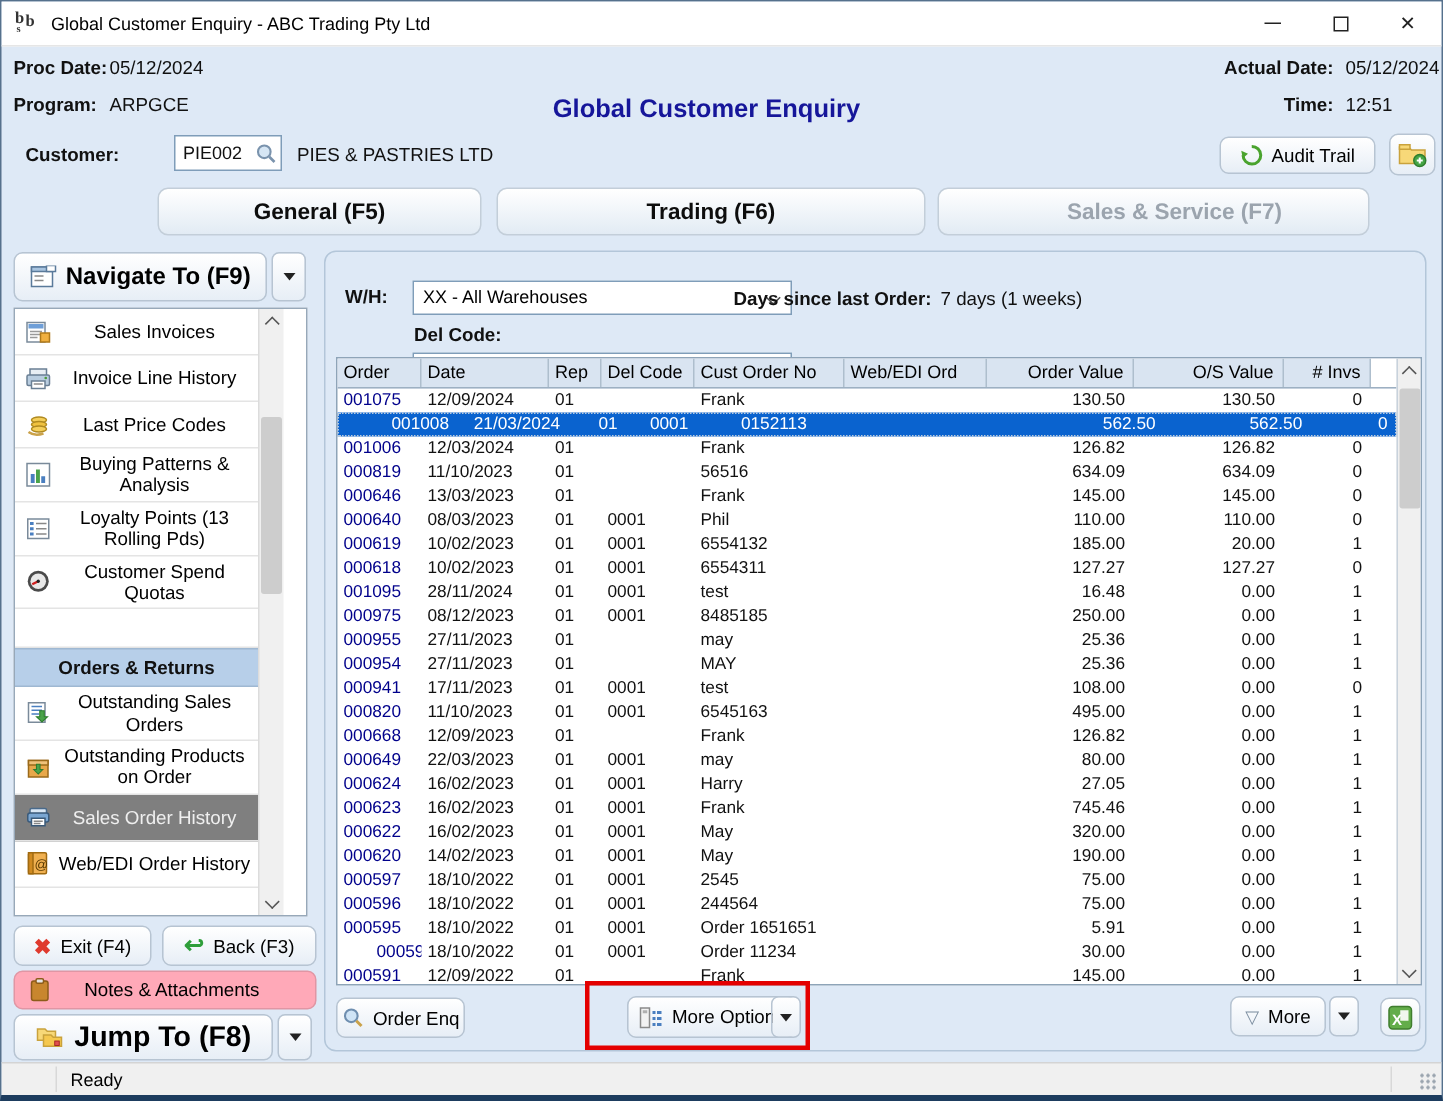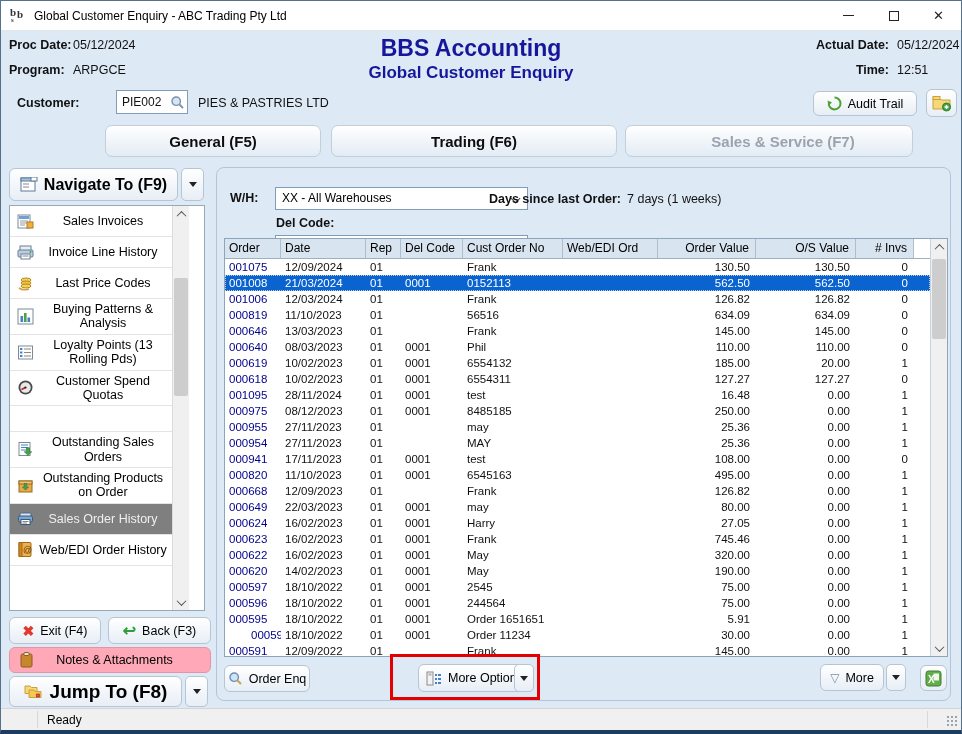--- a/index.html
+++ b/index.html
@@ -115,21 +115,20 @@
           <span class="close-glyph">✕</span>
         </div>
     </div>
   </div>
 
   <span class="pos hdr-label" style="left:8px; top:37px;">Proc Date:</span>
   <span class="pos hdr-val" style="left:72px; top:37px;">05/12/2024</span>
   <span class="pos hdr-label" style="left:8px; top:62px;">Program:</span>
   <span class="pos hdr-val" style="left:72px; top:62px;">ARPGCE</span>
 
-  <div class="pos main-title" style="left:280px; top:34px; width:380px; font-size:23px;">BBS Accounting</div>
   <div class="pos main-title" style="left:280px; top:62px; width:380px; font-size:17px;">Global Customer Enquiry</div>
 
   <span class="pos hdr-label" style="left:800px; top:37px; width:88px; text-align:right;">Actual Date:</span>
   <span class="pos hdr-val" style="left:896px; top:37px;">05/12/2024</span>
   <span class="pos hdr-label" style="left:800px; top:62px; width:88px; text-align:right;">Time:</span>
   <span class="pos hdr-val" style="left:896px; top:62px;">12:51</span>
 
   <span class="pos hdr-label" style="left:16px; top:95px;">Customer:</span>
   <div class="pos" style="left:115px; top:89px; width:72px; height:24px; background:#fff; border:1px solid #7f9db9; display:flex; align-items:center;">
     <span style="flex:1; font-size:12px; padding-left:5px;">PIE002</span>
@@ -250,20 +249,21 @@
             <svg class="icon16" viewBox="0 0 17 17">
               <circle cx="8.5" cy="8.5" r="7" fill="#4a4a4a"></circle>
               <circle cx="8.5" cy="8.5" r="5.2" fill="#e8e8e8"></circle>
               <path d="M8.5 8.5 L4.5 10.5" stroke="#d02020" stroke-width="1.6"></path>
               <circle cx="8.5" cy="8.5" r="1.1" fill="#202020"></circle>
             </svg>
           </span>
           <span class="lbl">Customer Spend Quotas</span>
         </div>
         <div class="side-spacer"></div>
+        <div class="side-header">Orders &amp; Returns</div>
         <div class="side-item">
           <span class="ic">
             <svg class="icon16" viewBox="0 0 17 17">
               <rect x="2" y="1.5" width="11" height="13" fill="#fff" stroke="#7a8a9a"></rect>
               <line x1="4" y1="4" x2="11" y2="4" stroke="#4a7fc0"></line>
               <line x1="4" y1="6.5" x2="11" y2="6.5" stroke="#4a7fc0"></line>
               <line x1="4" y1="9" x2="9" y2="9" stroke="#4a7fc0"></line>
               <path d="M8.5 9 v4 h-2.2 l3.7 3.5 3.7-3.5 h-2.2 v-4 z" fill="#4aa34a" stroke="#2e7d2e" stroke-width="0.7" transform="translate(1,-2.2)"></path>
             </svg>
           </span>
@@ -372,21 +372,21 @@
               <div class="c" style="width: 85px;">12/09/2024</div>
               <div class="c" style="width: 35px;">01</div>
               <div class="c" style="width: 62px;"></div>
               <div class="c" style="width: 100px;">Frank</div>
               <div class="c" style="width: 95px;"></div>
               <div class="c right" style="width: 98px;">130.50</div>
               <div class="c right" style="width: 100px;">130.50</div>
               <div class="c right" style="width: 58px;">0</div>
             </div>
             <div class="g-row selected">
-              <div class="c navy" style="width: 56px;">001008</div>
+              <div class="c navy" style="width: 56px; margin-left: 32px;">001008</div>
               <div class="c" style="width: 85px;">21/03/2024</div>
               <div class="c" style="width: 35px;">01</div>
               <div class="c" style="width: 62px;">0001</div>
               <div class="c" style="width: 100px;">0152113</div>
               <div class="c" style="width: 95px;"></div>
               <div class="c right" style="width: 98px;">562.50</div>
               <div class="c right" style="width: 100px;">562.50</div>
               <div class="c right" style="width: 58px;">0</div>
             </div>
             <div class="g-row">

